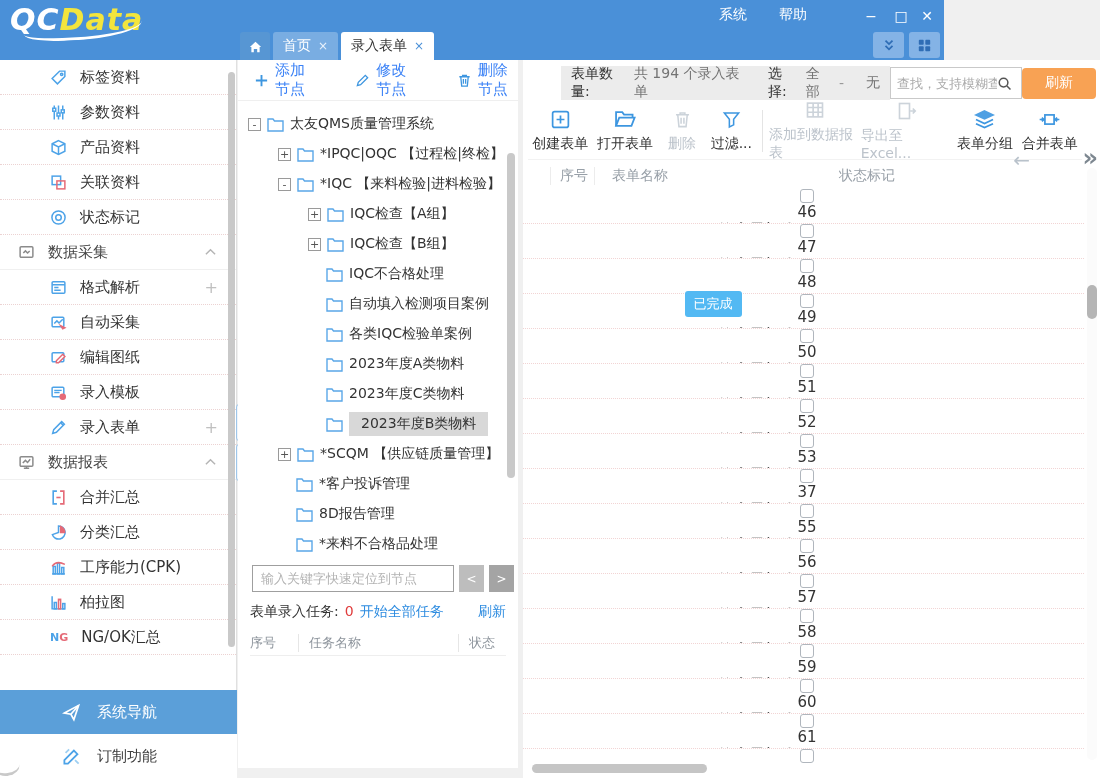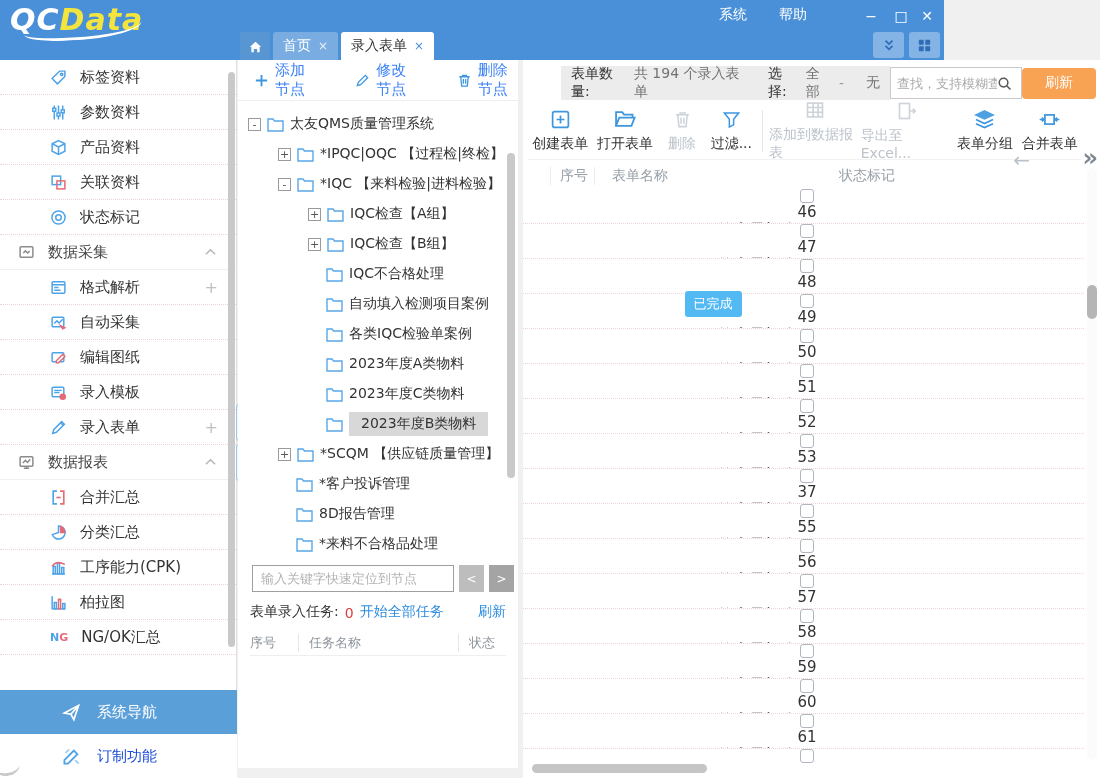--- a/index.html
+++ b/index.html
@@ -35,21 +35,21 @@
   .srow { height:35px; display:flex; align-items:center; position:relative; }
   .sec { padding-left:18px; gap:13px; color:#444; font-size:15px; border-bottom:1px solid #f0f0f0; }
   .sec .sic { color:#8b8b8b; display:flex; }
   .sec .chev { position:absolute; right:20px; color:#b5b5b5; }
   .item { padding-left:50px; gap:13px; color:#333; font-size:15px; border-bottom:1px dotted #ecd2d2; }
   .item .iic { color:#4da3e8; display:flex; }
   .item .plus { position:absolute; right:18px; color:#c0c0c0; font-size:16px; }
   .ng { font-size:11px; font-weight:bold; letter-spacing:0; }
   .ng .n { color:#4da3e8; } .ng .g { color:#e56a77; }
   .snav { position:absolute; left:0; top:630px; width:237px; height:44px; background:#5b9fd9; color:#fff; display:flex; align-items:center; gap:16px; padding-left:62px; font-size:15px; }
-  .scustom { position:absolute; left:0; top:674px; width:237px; height:44px; background:#fff; color:#1d4ed8; display:flex; align-items:center; gap:16px; padding-left:62px; font-size:15px; }
+  .scustom { position:absolute; left:0; top:674px; width:237px; height:44px; background:#fff; color:#404040; display:flex; align-items:center; gap:16px; padding-left:62px; font-size:15px; }
   .side-scroll { position:absolute; right:1px; top:12px; width:7px; height:575px; background:#c9c9c9; border-radius:4px; }
   .corner-mark { position:absolute; left:-6px; top:702px; width:26px; height:14px; border-bottom:3px solid #c9c9c9; border-radius:0 0 50% 50%/0 0 10px 10px; transform:rotate(-8deg); }
 
   
   .handle { position:absolute; width:14px; height:37px; background:#eef5fc; border:1px solid #9ec6ea; border-radius:3px; color:#5a9bd8; font-size:11px; display:flex; align-items:center; justify-content:center; }
   .h-open { left:236px; top:404px; }
   .h-close { left:236px; top:444px; }
 
   
   .tree-panel { position:absolute; left:238px; top:60px; width:280px; height:708px; background:#fff; }
@@ -64,21 +64,21 @@
   .exp { width:13px; height:13px; border:1px solid #9a9a9a; background:#fff; color:#555; font-size:11px; line-height:11px; text-align:center; flex:none; }
   .tfolder { flex:none; }
   .tlabel { white-space:nowrap; }
   .tlabel.sel { background:#d8d8d8; padding:3px 12px; }
   .tree-vscroll { position:absolute; right:3px; top:52px; width:8px; height:325px; background:#c9c9c9; border-radius:4px; }
   .tree-search { position:absolute; left:14px; top:505px; display:flex; gap:5px; }
   .tree-search input { width:202px; height:27px; border:1px solid #9f9f9f; font-size:13px; padding:0 8px; color:#333; background:#fff; font-family:inherit; }
   .tree-search input::placeholder { color:#b3b3b3; }
   .nav-btn { width:25px; height:27px; border:none; color:#fff; font-size:12px; display:flex; align-items:center; justify-content:center; }
   .nb-prev { background:#bdbdbd; } .nb-next { background:#a4a4a4; }
-  .task-head { position:absolute; left:12px; top:543px; width:256px; font-size:14px; color:#333; display:flex; gap:6px; align-items:flex-end; }
+  .task-head { position:absolute; left:12px; top:543px; width:256px; font-size:14px; color:#333; display:flex; gap:6px; align-items:flex-start; }
   .task-head .cnt { color:#e03c3c; }
   .task-head .lnk { color:#2e8ce0; }
   .task-head .rf { margin-left:auto; color:#2e8ce0; }
   .task-cols { position:absolute; left:12px; top:570px; width:256px; height:26px; display:flex; align-items:center; font-size:13px; color:#8d949c; border-bottom:1px solid #eeeeee; }
   .task-cols .c1 { width:48px; }
   .task-cols .c2 { width:160px; border-left:1px solid #e6e6e6; padding-left:10px; }
   .task-cols .c3 { border-left:1px solid #e6e6e6; padding-left:10px; }
 
   
   .main-panel { position:absolute; left:523px; top:60px; width:577px; height:718px; background:#fff; }

